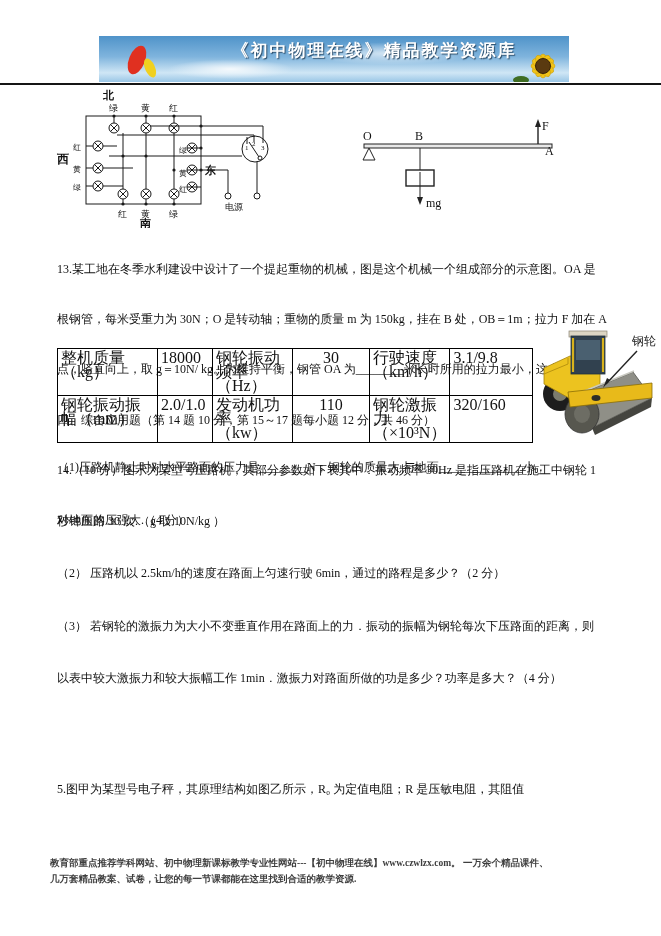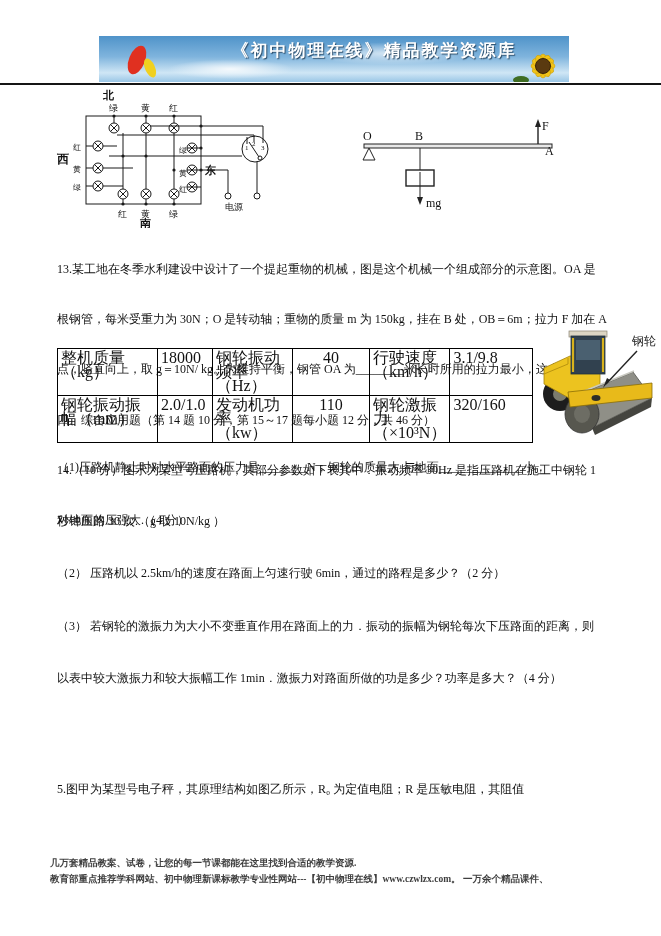--- a/index.html
+++ b/index.html
@@ -173,21 +173,21 @@
     <text x="11" y="27" font-size="12">O</text>
     <text x="63" y="27" font-size="12">B</text>
     <text x="193" y="42" font-size="12">A</text>
     <text x="190" y="17" font-size="12">F</text>
     <text x="74" y="94" font-size="12">mg</text>
   </g>
 </svg>
 
 <div id="block1" class="abs txt">
   <div>13.某工地在冬季水利建设中设计了一个提起重物的机械，图是这个机械一个组成部分的示意图。OA 是</div>
-  <div>根钢管，每米受重力为 30N；O 是转动轴；重物的质量 m 为 150kg，挂在 B 处，OB＝6m；拉力 F 加在 A</div>
+  <div>根钢管，每米受重力为 30N；O 是转动轴；重物的质量 m 为 150kg，挂在 B 处，OB＝1m；拉力 F 加在 A</div>
   <div>点，竖直向上，取 g＝10N/ kg。为维持平衡，钢管 OA 为________米长时所用的拉力最小，这个最小</div>
   <div>四、综合应用题（第 14 题 10 分，第 15～17 题每小题 12 分，共 46 分）</div>
   <div>14.（10 分）图示为某型号压路机，其部分参数如下表其中．振动频率 30Hz 是指压路机在施工中钢轮 1</div>
   <div>秒钟压路 30 次.（g 取 10N/kg ）</div>
 </div>
 
 <table id="ptable" class="abs">
   <colgroup>
       <col style="width:100px">
       <col style="width:55px">
@@ -197,21 +197,21 @@
       <col style="width:83px">
     </colgroup>
   <tbody>
     <tr>
       <td>整机质量（kg）</td>
       <td>18000</td>
       <td>
         <div>钢轮振动频率</div>
         <div>（Hz）</div>
       </td>
-      <td class="num">40</td>
+      <td class="num">30</td>
       <td>
         <div>行驶速度</div>
         <div>（km/h）</div>
       </td>
       <td>3.1/9.8</td>
     </tr>
     <tr>
       <td>钢轮振动振幅（mm）</td>
       <td>2.0/1.0</td>
       <td>
@@ -263,15 +263,15 @@
   <div>（1)压路机静止时对水平路面的压力是________N；钢轮的质量大 与地面______________小，</div>
   <div>对地面的压强大.（4 分）</div>
   <div>（2） 压路机以 2.5km/h的速度在路面上匀速行驶 6min，通过的路程是多少？（2 分）</div>
   <div>（3） 若钢轮的激振力为大小不变垂直作用在路面上的力．振动的振幅为钢轮每次下压路面的距离，则</div>
   <div>以表中较大激振力和较大振幅工作 1min．激振力对路面所做的功是多少？功率是多大？（4 分）</div>
 </div>
 
 <div id="q15" class="abs txt">5.图甲为某型号电子秤，其原理结构如图乙所示，R₀ 为定值电阻；R 是压敏电阻，其阻值</div>
 
 <div id="footer" class="abs">
+  <div>教育部重点推荐学科网站、初中物理新课标教学专业性网站---【初中物理在线】www.czwlzx.com。 一万余个精品课件、</div>
   <div>几万套精品教案、试卷，让您的每一节课都能在这里找到合适的教学资源.</div>
-  <div>教育部重点推荐学科网站、初中物理新课标教学专业性网站---【初中物理在线】www.czwlzx.com。 一万余个精品课件、</div>
 </div>
 
 </body></html>

